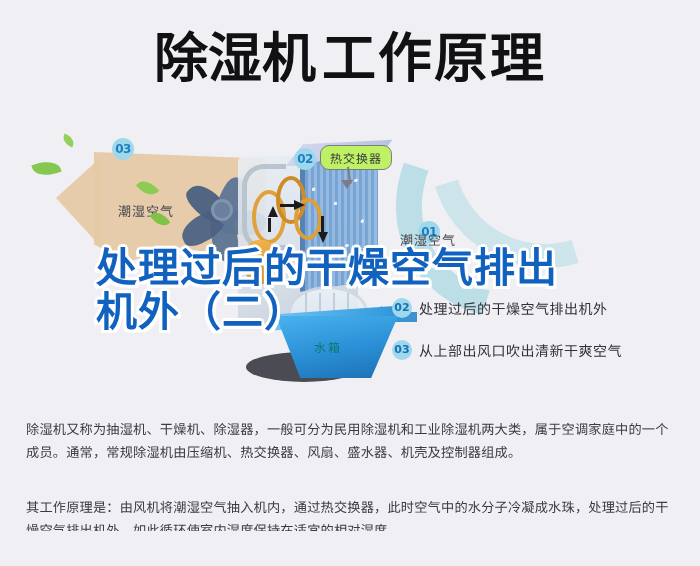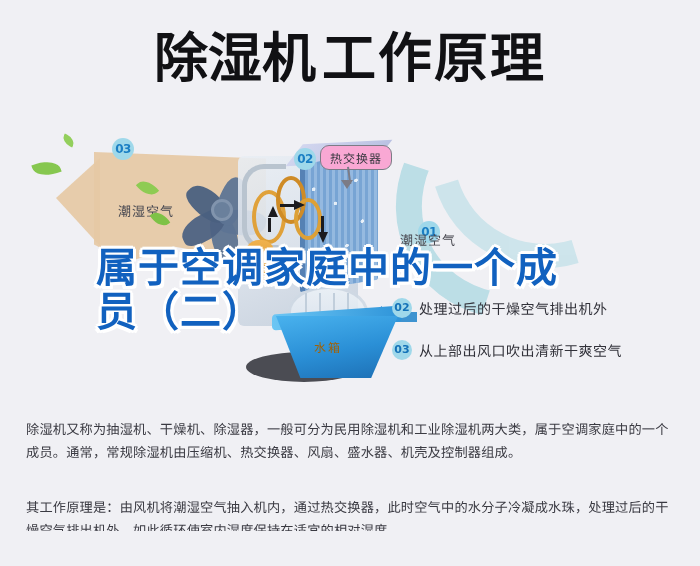--- a/index.html
+++ b/index.html
@@ -276,21 +276,21 @@
     left: 36px; top: 164px;
     width: 130px; height: 16px;
     background: linear-gradient(90deg,#6cc6f4,#2e94d9);
     border-radius: 4px;
     transform: skewY(-4deg);
   }
   .tank-label {
     position: absolute;
     left: 78px; top: 192px;
     font-size: 12px;
-    color: #a16207;
+    color: #0f766e;
     letter-spacing: 2px;
     white-space: nowrap;
   }
   .base-shadow {
     position: absolute;
     left: 10px; top: 206px;
     width: 116px; height: 30px;
     background: #2e2f36;
     border-radius: 50%;
     opacity: .85;
@@ -322,21 +322,21 @@
     letter-spacing: 1px;
     white-space: nowrap;
   }
 
   .callout {
     position: absolute;
     left: 320px; top: 27px;
     padding: 3px 9px;
     border: 1.6px solid #7c7c86;
     border-radius: 9px;
-    background: #f9a8d4;
+    background: #bef264;
     font-size: 12px;
     color: #3a3a42;
     letter-spacing: 1px;
     white-space: nowrap;
   }
   .callout-stem {
     position: absolute;
     left: 347px; top: 49px;
     width: 1.6px; height: 17px;
     background: #7c7c86;
@@ -493,21 +493,21 @@
     <div class="label-humid">潮湿空气</div>
 
     <div class="badge badge-02">02</div>
     <div class="callout">热交换器</div>
     <div class="callout-stem"></div>
     <div class="callout-tip"></div>
 
     <div class="badge badge-03">03</div>
   </div>
 
-  <div class="overlay-title">属于空调家庭中的一个成员（二）</div>
+  <div class="overlay-title">处理过后的干燥空气排出机外（二）</div>
 
   <div class="legend">
     <div class="legend-row">
       <div class="badge-sm">02</div>
       <div class="legend-text">处理过后的干燥空气排出机外</div>
     </div>
     <div class="legend-row">
       <div class="badge-sm">03</div>
       <div class="legend-text">从上部出风口吹出清新干爽空气</div>
     </div>

